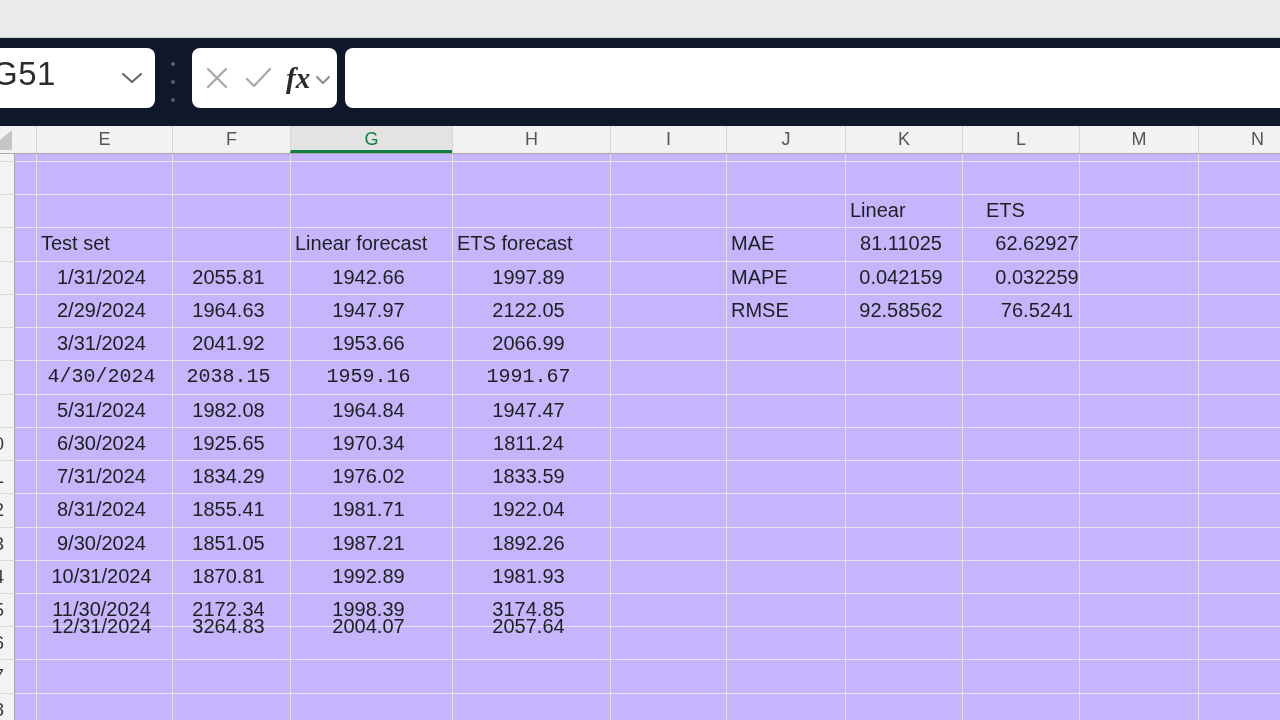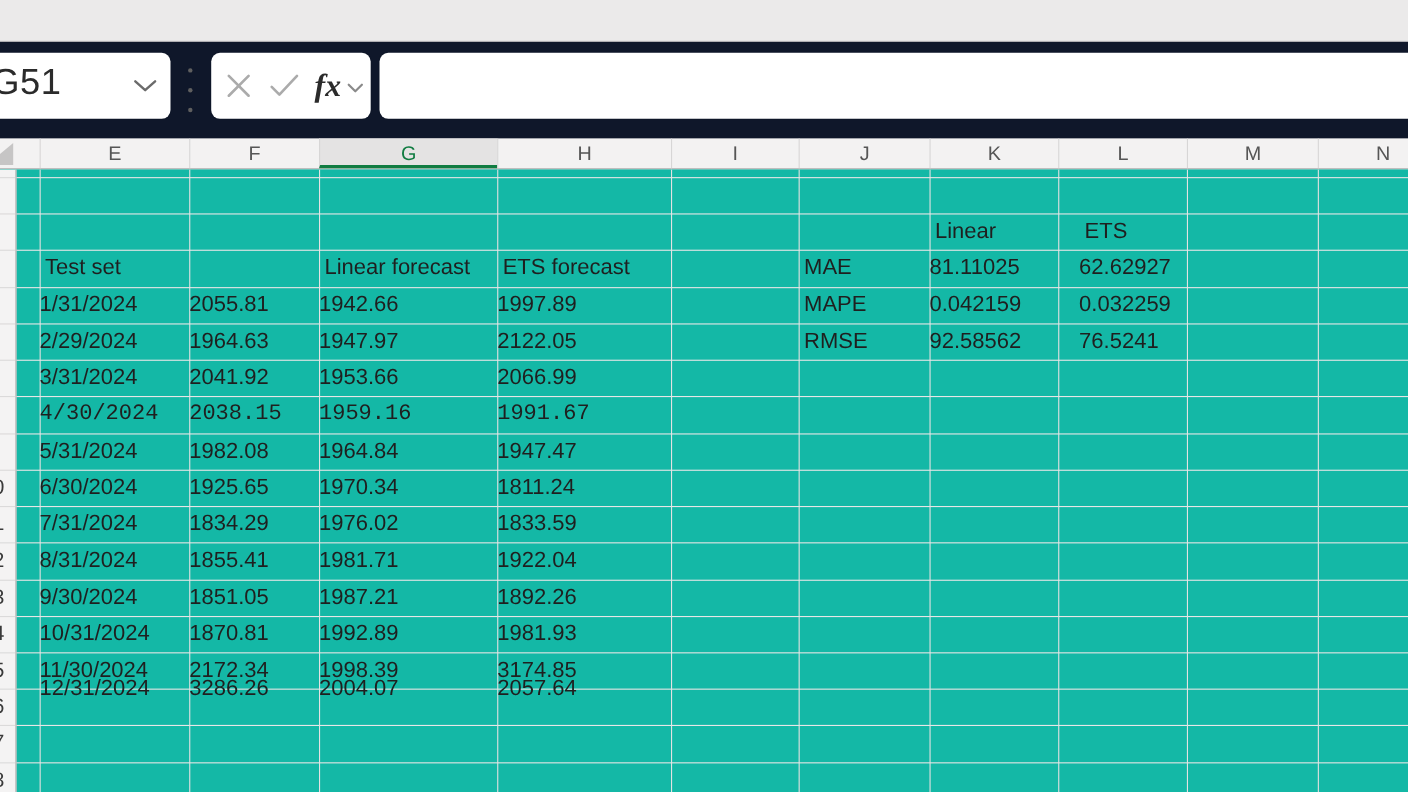--- a/index.html
+++ b/index.html
@@ -22,29 +22,29 @@
   .fx-label{font-family:"Liberation Serif","DejaVu Serif",serif;font-style:italic;font-weight:bold;font-size:29px;color:#2b2b2b;margin-left:14px;line-height:1;}
   .fx-chevron{margin-left:5px;margin-top:4px;}
   .formula-input{position:absolute;left:345px;top:10px;width:945px;height:60px;background:#ffffff;border-radius:8px;box-shadow:0 0 0 1px rgba(0,0,0,.04);font-size:22px;color:#222;line-height:60px;padding-left:14px;box-sizing:border-box;}
   
   .col-headers{position:absolute;left:0;top:126px;width:1280px;height:27px;background:#F3F2F2;border-bottom:1px solid #A9A9A9;box-sizing:content-box;}
   .col-header{position:absolute;top:0;height:27px;text-align:center;font-size:18px;color:#565656;line-height:26px;border-left:1px solid #D7D6D6;box-sizing:border-box;}
   .col-header.selected{background:#E4E3E3;color:#107C41;border-bottom:3px solid #107C41;height:27px;}
   .corner-cell{position:absolute;left:0;top:0;width:14px;height:27px;overflow:hidden;}
   .corner-triangle{position:absolute;left:-12px;bottom:3px;width:0;height:0;border-bottom:20px solid #C6C5C5;border-left:24px solid transparent;}
   
-  .grid{position:absolute;left:0;top:154px;width:1280px;height:566px;background:#14b8a6;overflow:hidden;}
+  .grid{position:absolute;left:0;top:154px;width:1280px;height:566px;background:#c4b5fd;overflow:hidden;}
   .vline{position:absolute;top:0;bottom:0;width:1px;background:#E3E2E2;}
   .hline{position:absolute;left:14px;right:0;height:1px;background:#E7E6E6;}
   .row-header-strip{position:absolute;left:0;top:0;bottom:0;width:14px;background:#F4F3F3;border-right:1px solid #A9A9A9;overflow:hidden;box-sizing:content-box;}
   .rh-sep{position:absolute;left:0;width:14px;height:1px;background:#DBDADA;}
   .rh-digit{position:absolute;left:-14px;width:18px;height:33px;line-height:33px;font-size:19px;color:#3a3a3a;text-align:right;}
   .g-row{position:absolute;left:0;width:1280px;height:33px;}
   .cell{position:absolute;top:0;height:33px;line-height:33px;font-size:20px;color:#1f1f1f;white-space:nowrap;box-sizing:border-box;}
-  .right{text-align:left;padding-right:5px;}
+  .right{text-align:center;padding-right:5px;}
   .left{text-align:left;padding-left:5px;}
   .cE{left:36px;width:136px;}
   .cF{left:172px;width:118px;}
   .cG{left:290px;width:162px;}
   .cH{left:452px;width:158px;}
   .cJ{left:726px;width:119px;}
   .cK{left:845px;width:117px;}
   .cL{left:981px;width:117px;}
   svg{display:block;}
 </style>
@@ -261,18 +261,18 @@
 
   <div class="g-row" style="top:439px;">
     <span class="cell cE right">11/30/2024</span>
     <span class="cell cF right">2172.34</span>
     <span class="cell cG right">1998.39</span>
     <span class="cell cH right">3174.85</span>
   </div>
 
   <div class="g-row" style="top:456px;">
     <span class="cell cE right">12/31/2024</span>
-    <span class="cell cF right">3286.26</span>
+    <span class="cell cF right">3264.83</span>
     <span class="cell cG right">2004.07</span>
     <span class="cell cH right">2057.64</span>
   </div>
 
 </div>
 
 </body></html>

